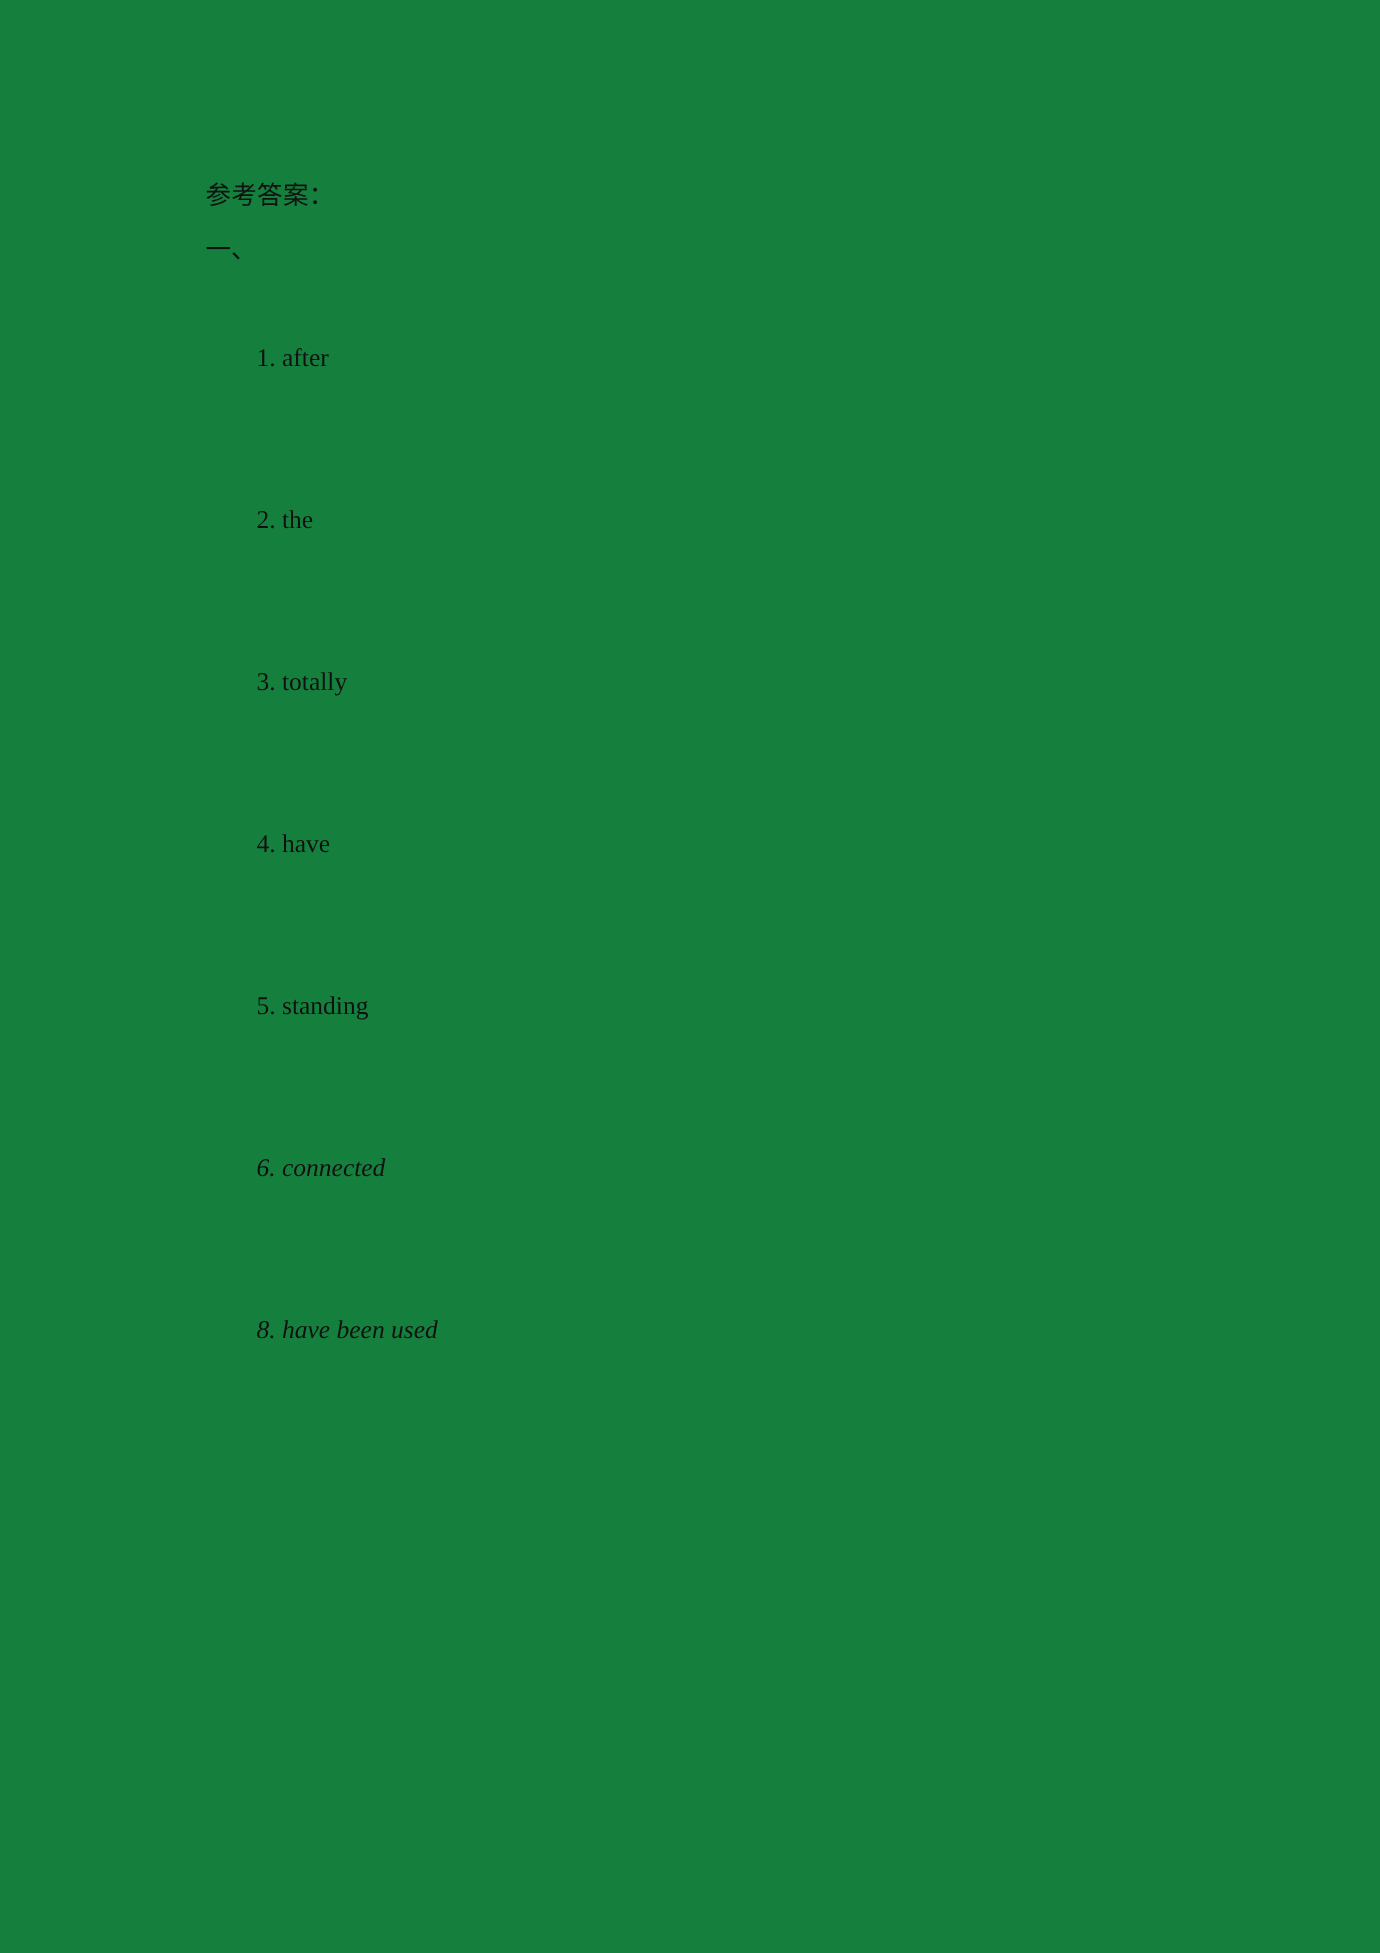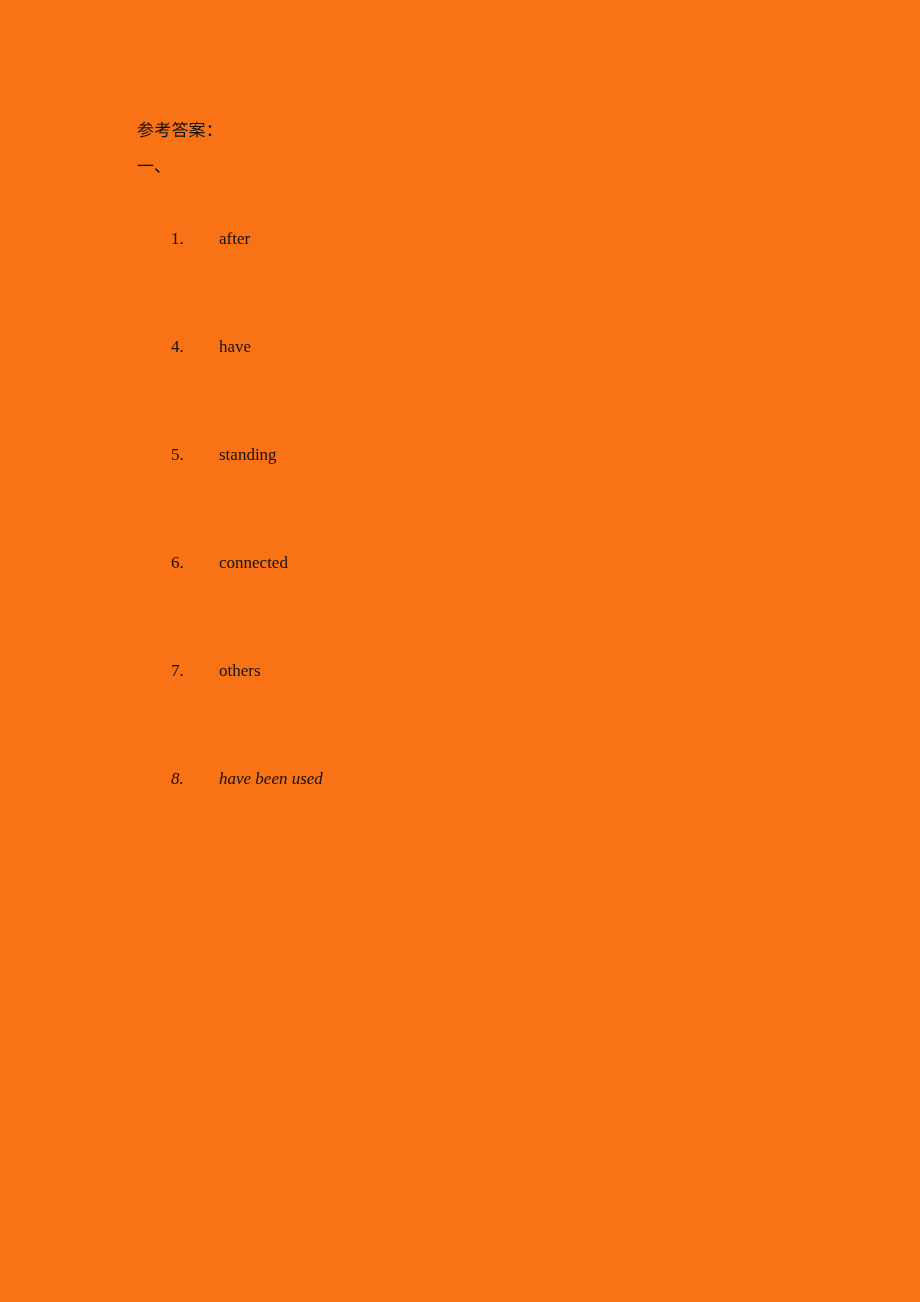--- a/index.html
+++ b/index.html
@@ -17,21 +17,21 @@
     color: #000000;
     -webkit-font-smoothing: antialiased;
   }
 
   .page {
     position: absolute;
     left: 0;
     top: 0;
     width: 920px;
     height: 1302px;
-    background: #f97316;
+    background: #15803d;
   }
 
   .content {
     position: absolute;
     left: 137px;
     top: 113px;
     width: 660px;
   }
 
   .answer-heading {
@@ -64,48 +64,50 @@
     white-space: pre;
     margin: 0;
     color: #111111;
   }
 
   .answer-item .num {
     display: inline;
   }
   .answer-item .val {
     display: inline;
-    margin-left: 31px;
   }
 </style>
 </head>
 <body style="background: rgb(255, 255, 255);">
 
 <div class="page">
   <div class="content">
 
     <p class="answer-heading" style="color: rgb(17, 17, 17);">参考答案：</p>
 
     <p class="section-label" style="color: rgb(17, 17, 17);">一、</p>
 
     <ol class="answer-list">
       <li class="answer-item" style="color: rgb(17, 17, 17);">
         <span class="num">1.</span><span> </span><span class="val">after</span>
       </li>
       <li class="answer-item" style="color: rgb(17, 17, 17);">
+        <span class="num">2.</span><span> </span><span class="val">the</span>
+      </li>
+      <li class="answer-item" style="color: rgb(17, 17, 17);">
+        <span class="num">3.</span><span> </span><span class="val">totally</span>
+      </li>
+      <li class="answer-item" style="color: rgb(17, 17, 17);">
         <span class="num">4.</span><span> </span><span class="val">have</span>
       </li>
       <li class="answer-item" style="color: rgb(17, 17, 17);">
         <span class="num">5.</span><span> </span><span class="val">standing</span>
       </li>
-      <li class="answer-item" style="color: rgb(17, 17, 17);">
+      <li class="answer-item" style="color: rgb(17, 17, 17); font-style: italic;">
         <span class="num">6.</span><span> </span><span class="val">connected</span>
-      </li>
-      <li class="answer-item" style="color: rgb(17, 17, 17);">
-        <span class="num">7.</span><span> </span><span class="val">others</span>
       </li>
       <li class="answer-item" style="color: rgb(17, 17, 17); font-style: italic;">
         <span class="num">8.</span><span> </span><span class="val">have been used</span>
       </li>
     </ol>
 
   </div>
 </div>
 
 </body></html>

